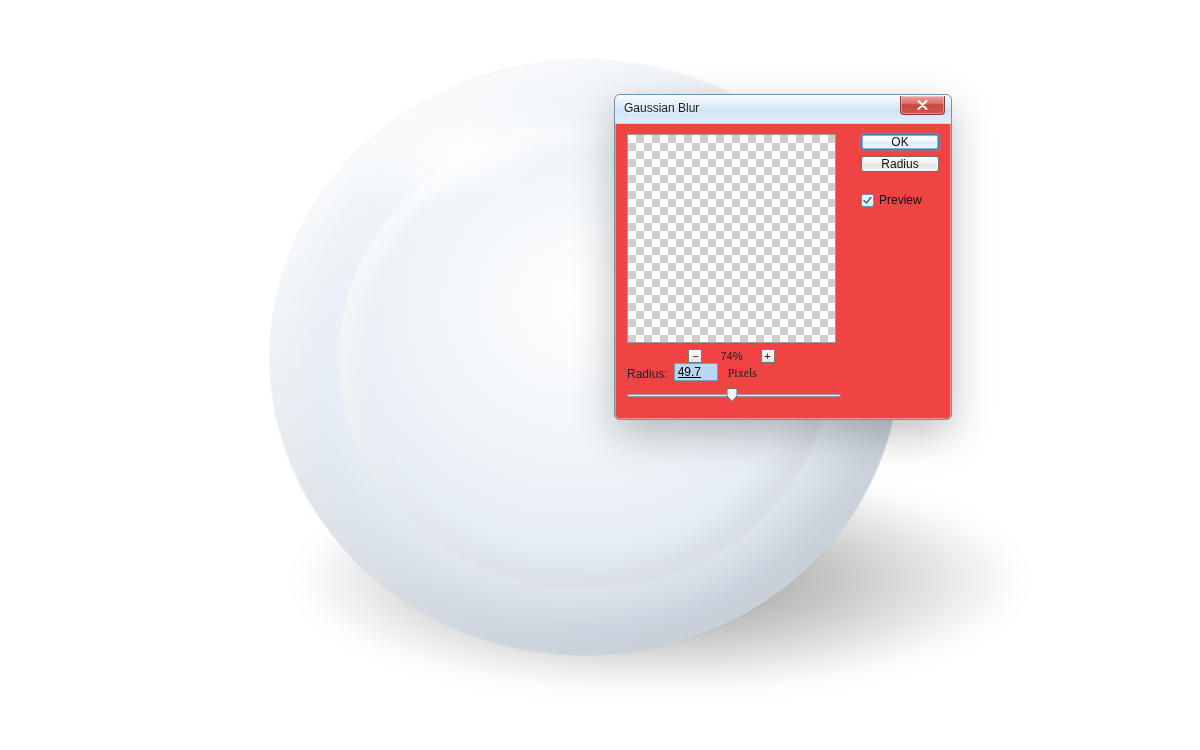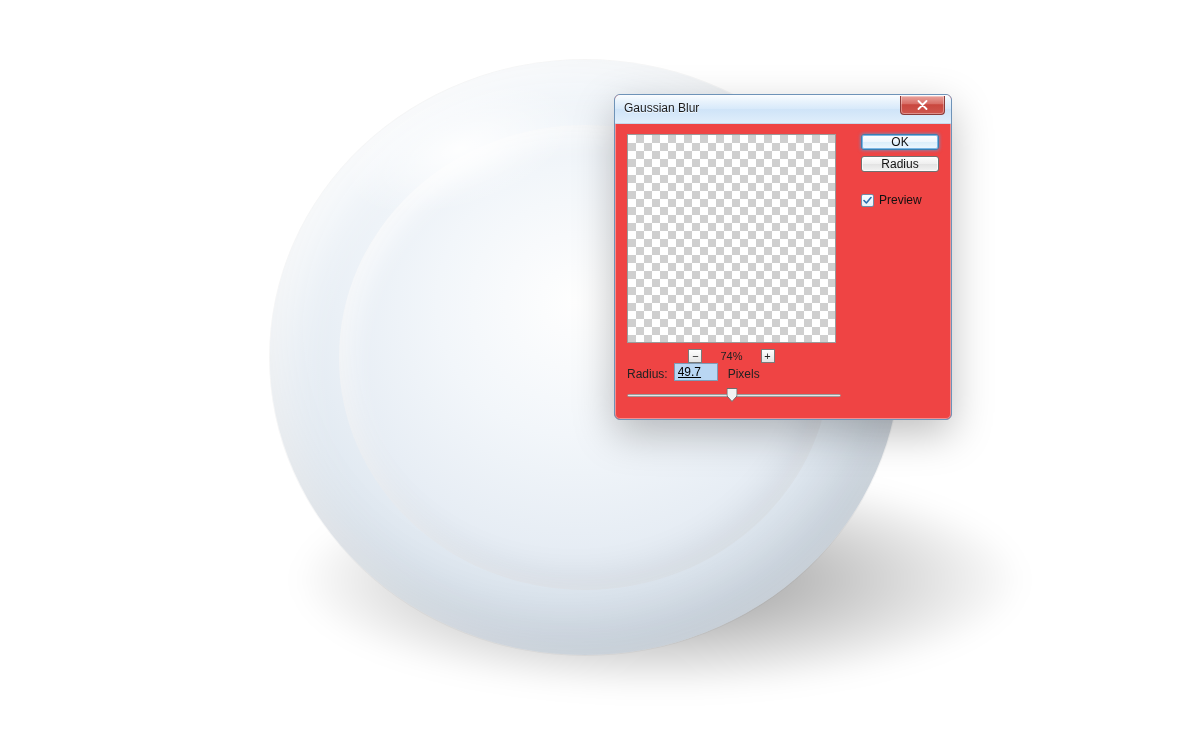--- a/index.html
+++ b/index.html
@@ -180,21 +180,21 @@
     padding: 1px 3px;
     font-size: 12px;
     color: #000;
     background: #fff;
     text-decoration: underline;
   }
   .radius-input.selected {
     background: #b9d6f3;
     color: #000;
   }
-  .radius-units { color: #222; font-size: 12px; margin-left: 4px;}
+  .radius-units { color: #222; font-size: 12px; margin-left: 4px; font-family: Liberation Serif, serif;}
 
   .slider-wrap {
     margin-top: 6px;
     width: 214px; height: 16px;
     position: relative;
   }
   .slider-track {
     position: absolute; left: 0; right: 0; top: 7px;
     height: 3px;
     border: 1px solid #9c9c9c;

